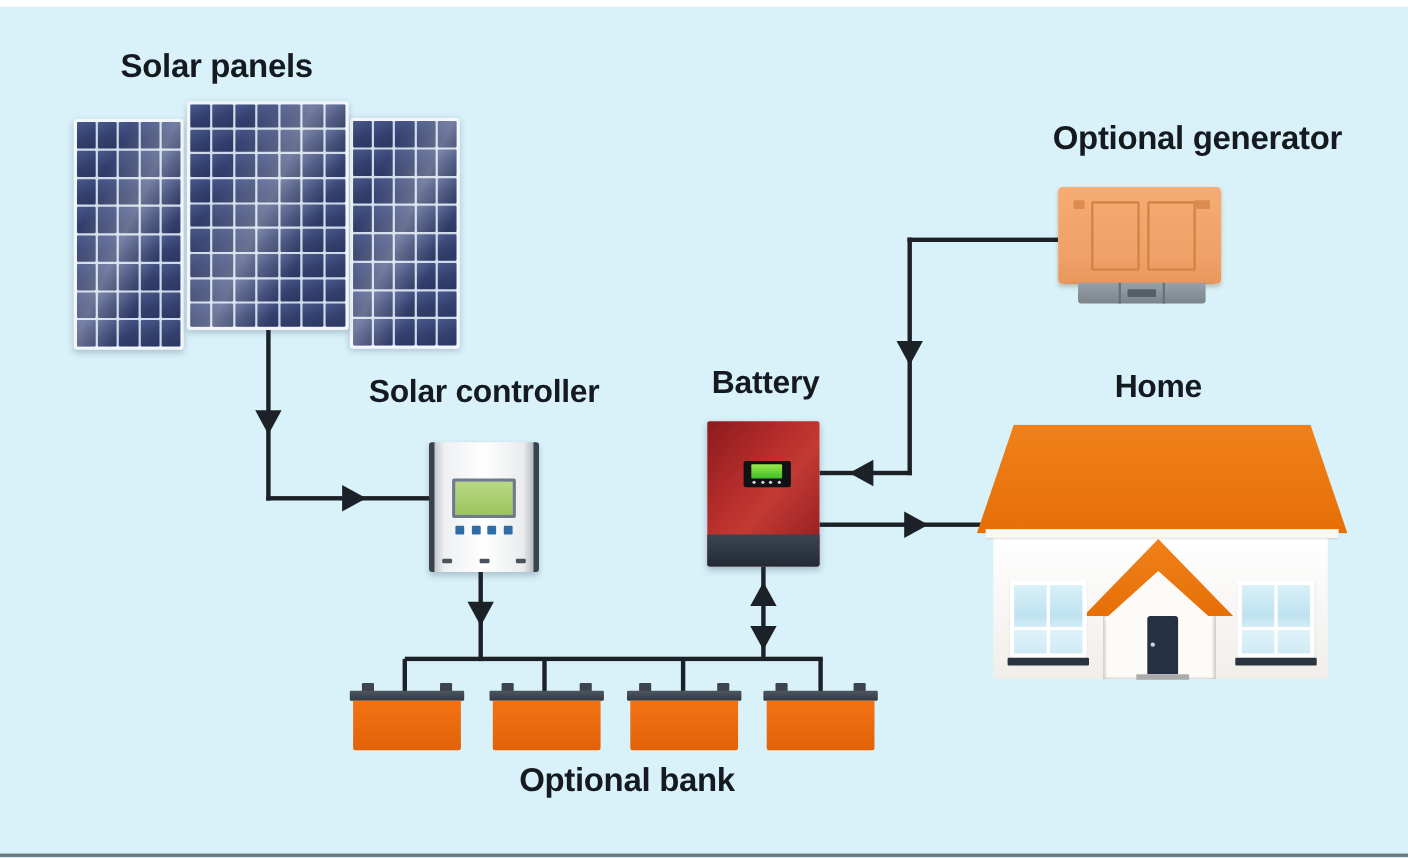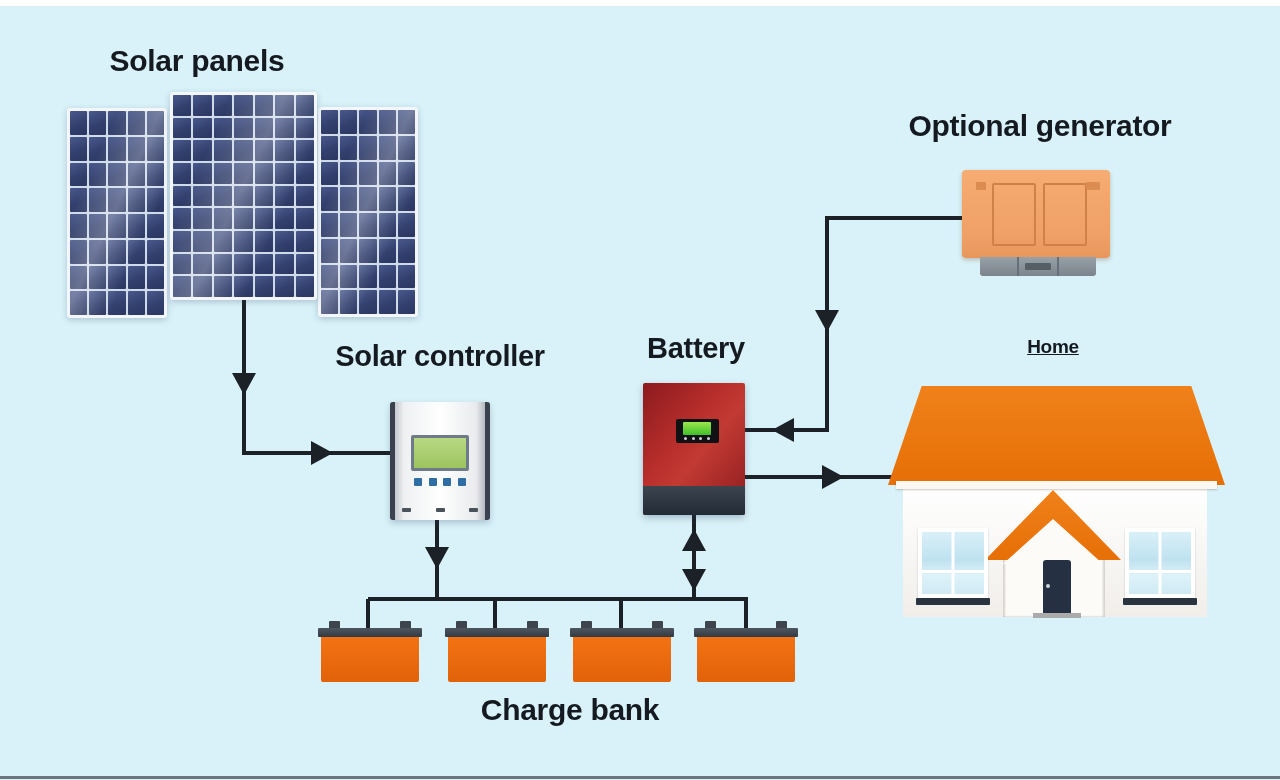--- a/index.html
+++ b/index.html
@@ -11,22 +11,22 @@
   html,body{width:1280px;height:780px;overflow:hidden;}
   body{font-family:"Liberation Sans", sans-serif;background:#fff;}
   .canvas{position:relative;width:1280px;height:780px;background:var(--bg);overflow:hidden;}
   .top-strip{position:absolute;left:0;top:0;width:1280px;height:6px;background:#ffffff;}
   .bottom-strip{position:absolute;left:0;top:776px;width:1280px;height:3px;background:#6a757c;}
 
   .lbl{position:absolute;color:var(--ink);font-weight:700;text-align:center;letter-spacing:-0.3px;}
   .lbl-solar{left:57px;top:44px;width:280px;font-size:30px;}
   .lbl-charge{left:290px;top:340px;width:300px;font-size:29px;}
   .lbl-inverter{left:596px;top:332px;width:200px;font-size:29px;}
-  .lbl-generator{left:860px;top:109px;width:360px;font-size:30px;}
-  .lbl-home{left:953px;top:336px;width:200px;font-size:19px;text-decoration:underline;}
+  .lbl-generator{left:860px;top:109px;width:360px;font-size:30px;text-align:right;}
+  .lbl-home{left:953px;top:336px;width:200px;font-size:29px;}
   .lbl-battery{left:420px;top:693px;width:300px;font-size:30px;}
 
   
   .wire{position:absolute;background:var(--wire);}
   .ah{position:absolute;width:0;height:0;}
   .ah.down{border-left:12px solid transparent;border-right:12px solid transparent;border-top:22px solid var(--wire);}
   .ah.up{border-left:12px solid transparent;border-right:12px solid transparent;border-bottom:22px solid var(--wire);}
   .ah.left{border-top:12px solid transparent;border-bottom:12px solid transparent;border-right:22px solid var(--wire);}
   .ah.right{border-top:12px solid transparent;border-bottom:12px solid transparent;border-left:22px solid var(--wire);}
 
@@ -131,21 +131,21 @@
 <body>
 
 <div class="canvas">
   <div class="top-strip"></div>
 
   <div class="lbl lbl-solar">Solar panels</div>
   <div class="lbl lbl-charge">Solar controller</div>
   <div class="lbl lbl-inverter">Battery</div>
   <div class="lbl lbl-generator">Optional generator</div>
   <div class="lbl lbl-home">Home</div>
-  <div class="lbl lbl-battery">Charge bank</div>
+  <div class="lbl lbl-battery">Optional bank</div>
 
   <div class="wire" style="left:242px;top:300px;width:4px;height:155px;"></div>
   <div class="ah down" style="left:232px;top:373px;"></div>
   <div class="wire" style="left:242px;top:451px;width:148px;height:4px;"></div>
   <div class="ah right" style="left:311px;top:441px;"></div>
 
   <div class="wire" style="left:435px;top:520px;width:4px;height:81px;"></div>
   <div class="ah down" style="left:425px;top:547px;"></div>
 
   <div class="wire" style="left:368px;top:597px;width:380px;height:4px;"></div>

